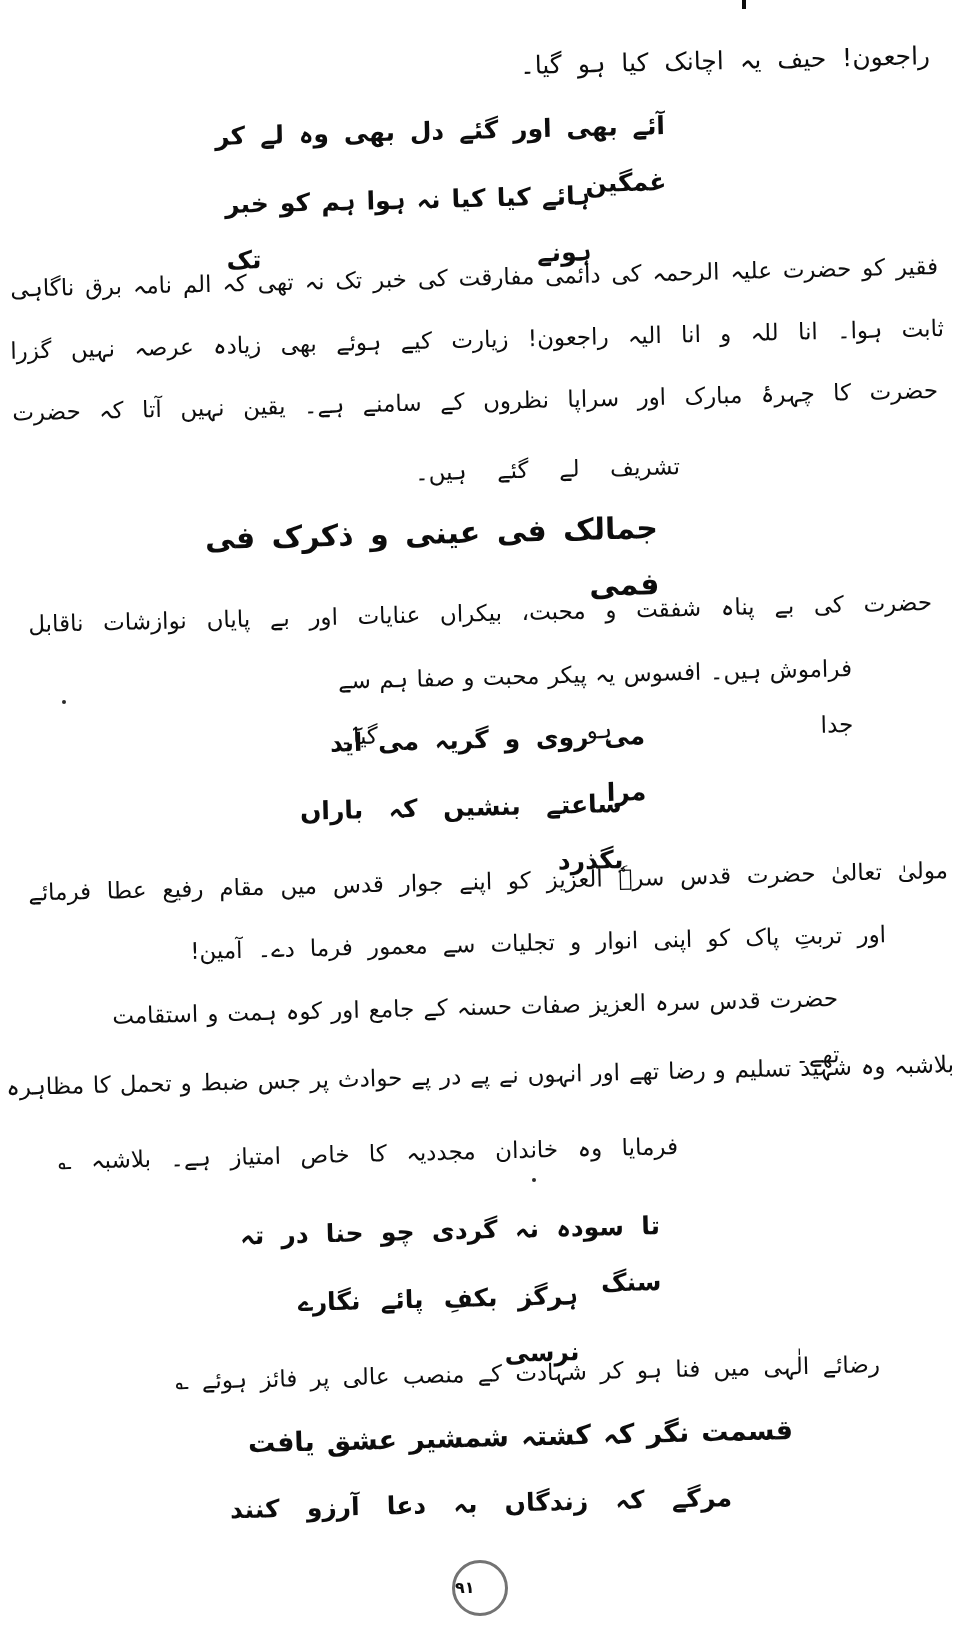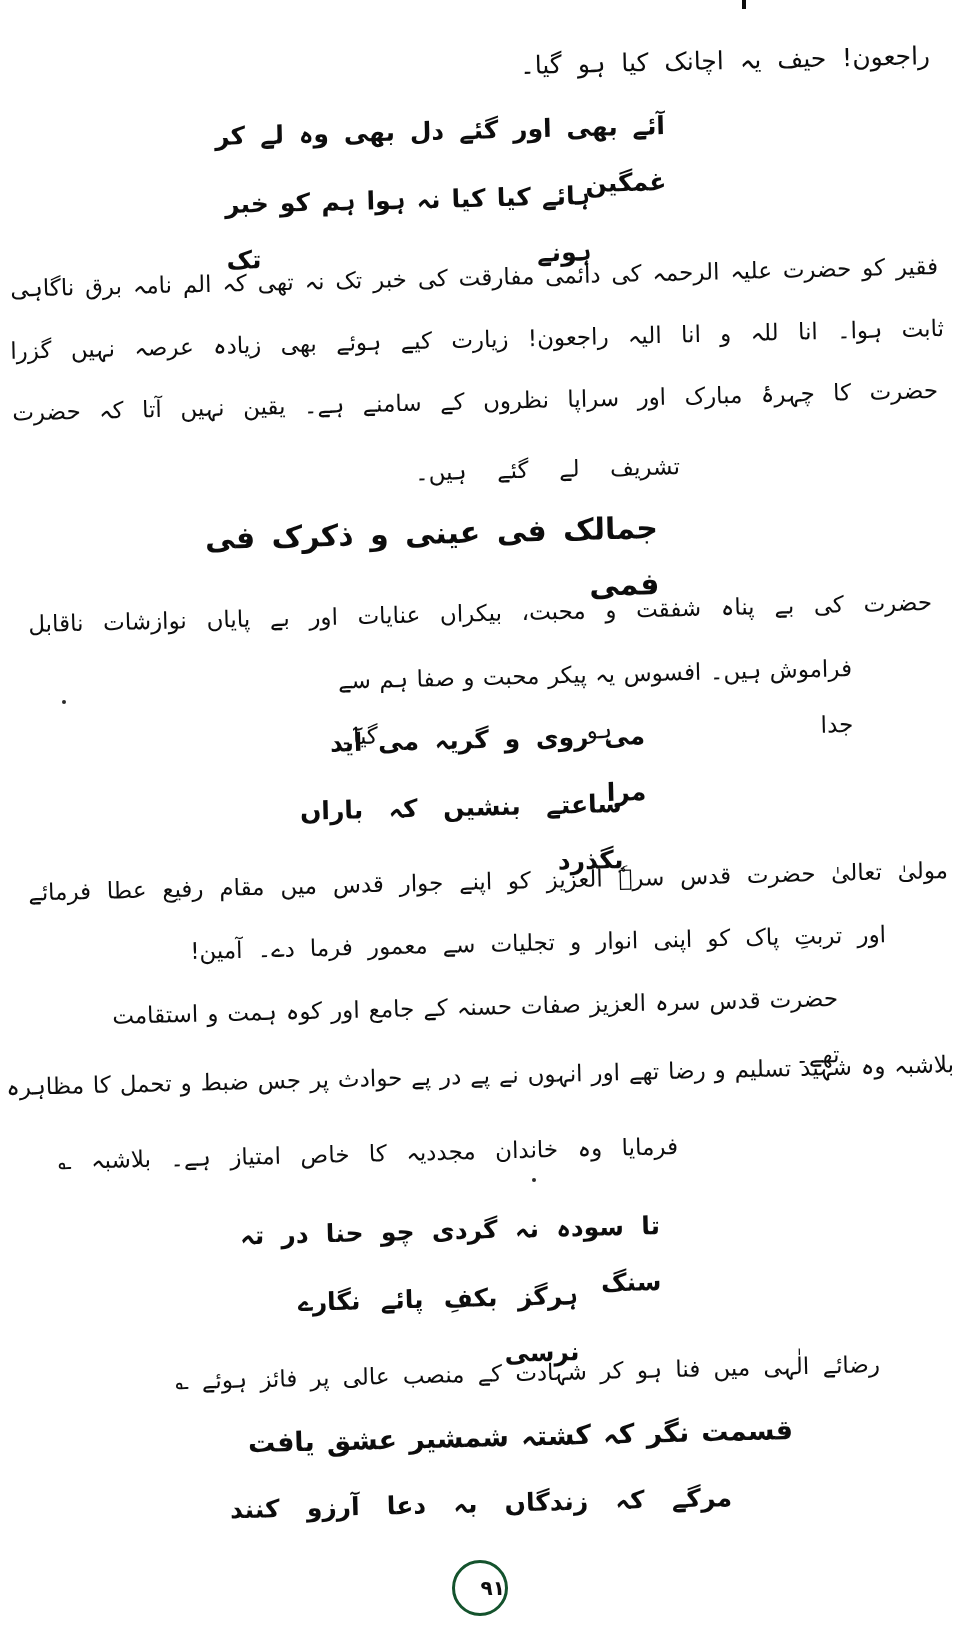--- a/index.html
+++ b/index.html
@@ -40,26 +40,26 @@
   .heading-line{
     font-size:30px;
     font-weight:bold;
     text-align:justify;
     text-align-last:justify;
   }
   .page-number-badge{
     position:absolute;
     left:452px;top:1560px;
     width:56px;height:56px;
-    border:3px solid #14532d;
+    border:3px solid #737373;
     border-radius:50%;
     box-sizing:border-box;
-    text-align:right;
+    text-align:left;
     line-height:50px;
-    font-size:20px;
+    font-size:16px;
     font-weight:bold;
   }
   .scan-mark{
     position:absolute;
     left:742px;top:0;
     width:4px;height:9px;
     background:#0d0d0d;
   }
   .speck{
     position:absolute;

